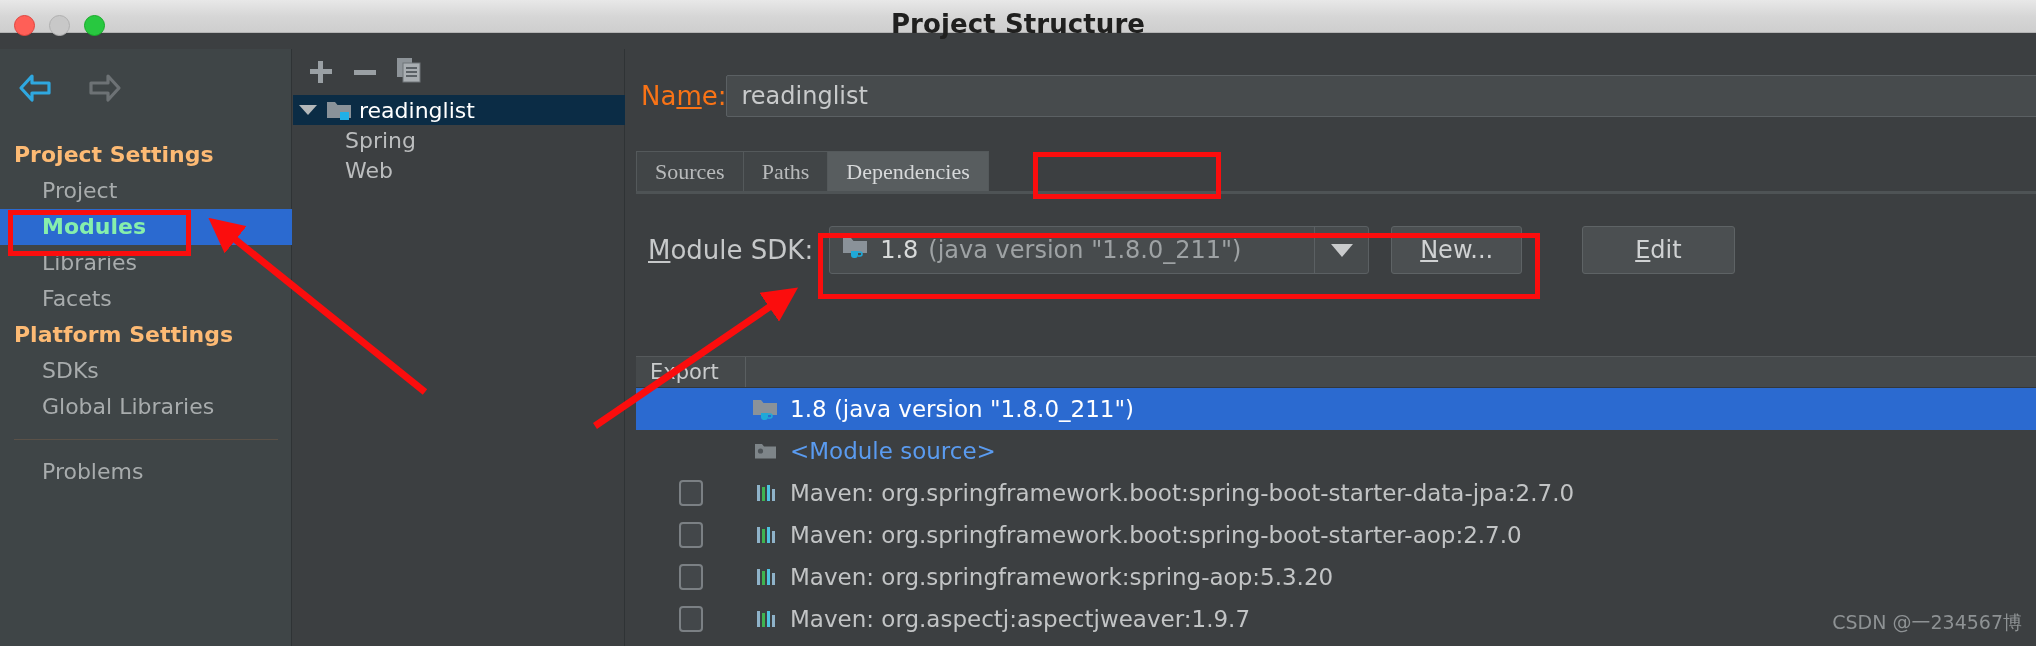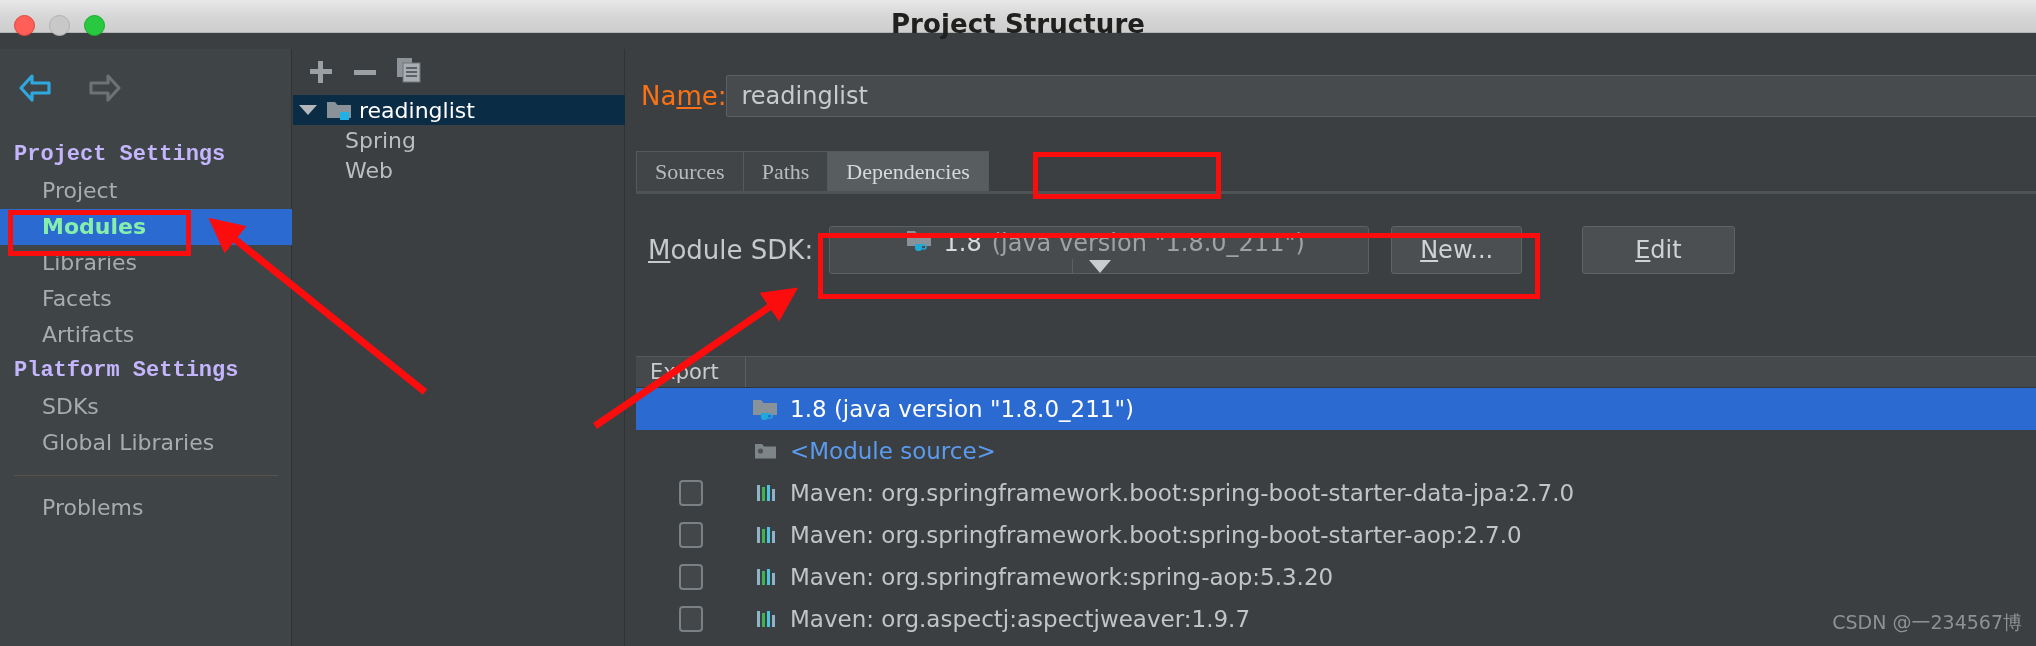--- a/index.html
+++ b/index.html
@@ -38,23 +38,22 @@
     position: absolute; left: 0; top: 49px; width: 292px; height: 597px;
     background: #3f4547;
     border-right: 1px solid #2f3335;
   }
   .nav-btns { position: absolute; left: 14px; top: 20px; display: flex; gap: 28px; }
   .nav-arrow { width: 42px; height: 38px; display: block; }
 
   .side-list { position: absolute; left: 0; top: 88px; width: 292px; }
   .side-group {
     height: 36px; line-height: 36px; padding-left: 14px;
-    font-size: 22px; font-weight: bold; color: #c4b5fd;
+    font-size: 22px; font-weight: bold; color: #fdba74;
     white-space: nowrap;
-    font-family: Liberation Mono, monospace;
   }
   .side-item {
     height: 36px; line-height: 36px; padding-left: 42px;
     font-size: 22px; color: #a8acad; white-space: nowrap;
   }
   .side-item.selected {
     background: #2b6ad0; color: #86efac; font-weight: bold;
   }
   .side-sep {
     margin: 14px 14px 14px 14px; height: 1px; background: #5a5148;
@@ -138,21 +137,21 @@
   .tabs-underline {
     position: absolute; left: 10px; top: 142px; width: 1900px; height: 3px;
     background: #4e5355;
   }
 
   .sdk-row { position: absolute; left: 22px; top: 177px; display: flex; align-items: center; }
   .sdk-label { font-size: 26px; color: #c6c8c9; margin-right: 16px; white-space: nowrap; }
   .sdk-combo {
     width: 540px; height: 48px; background: #474b4d;
     border: 1px solid #5b6063; border-radius: 3px;
-    display: flex; align-items: center; flex-direction: column;
+    display: flex; align-items: center;
   }
   .sdk-combo-text {
     flex: 1; display: flex; align-items: center; gap: 10px;
     padding-left: 12px; font-size: 24px; color: #c4c6c7; white-space: nowrap;
   }
   .sdk-combo-text .ver { color: #d8dada; }
   .sdk-combo-text .paren { color: #9ea2a4; }
   .sdk-arrow-box {
     width: 54px; height: 100%; border-left: 1px solid #5b6063;
     display: flex; align-items: center; justify-content: center;
@@ -243,21 +242,20 @@
         </svg>
       </span>
     </div>
 
     <div class="side-list">
       <div class="side-group">Project Settings</div>
       <div class="side-item">Project</div>
       <div class="side-item selected">Modules</div>
       <div class="side-item">Libraries</div>
       <div class="side-item">Facets</div>
-      <div class="side-item">Artifacts</div>
       <div class="side-group">Platform Settings</div>
       <div class="side-item">SDKs</div>
       <div class="side-item">Global Libraries</div>
       <div class="side-sep"></div>
       <div class="side-item">Problems</div>
     </div>
   </div>
 
   <div class="tree-panel">
     <div class="tree-toolbar">

